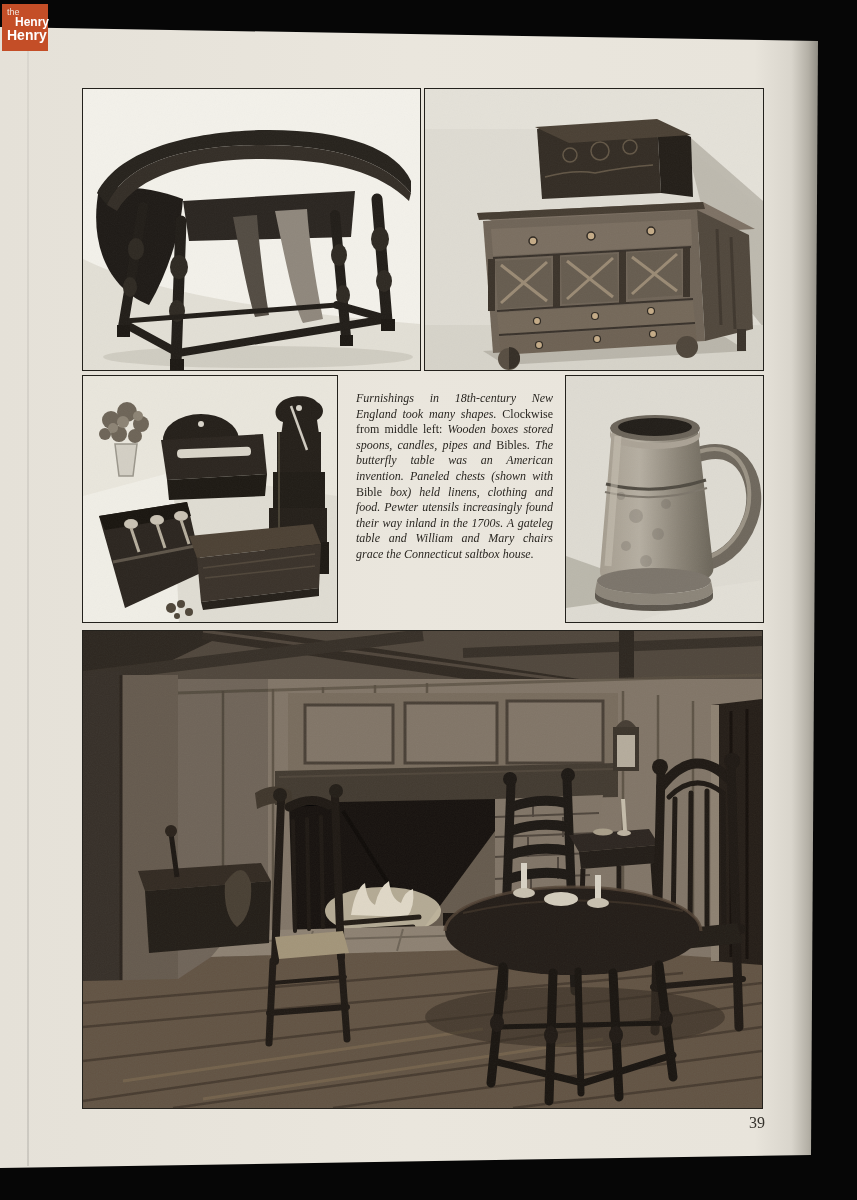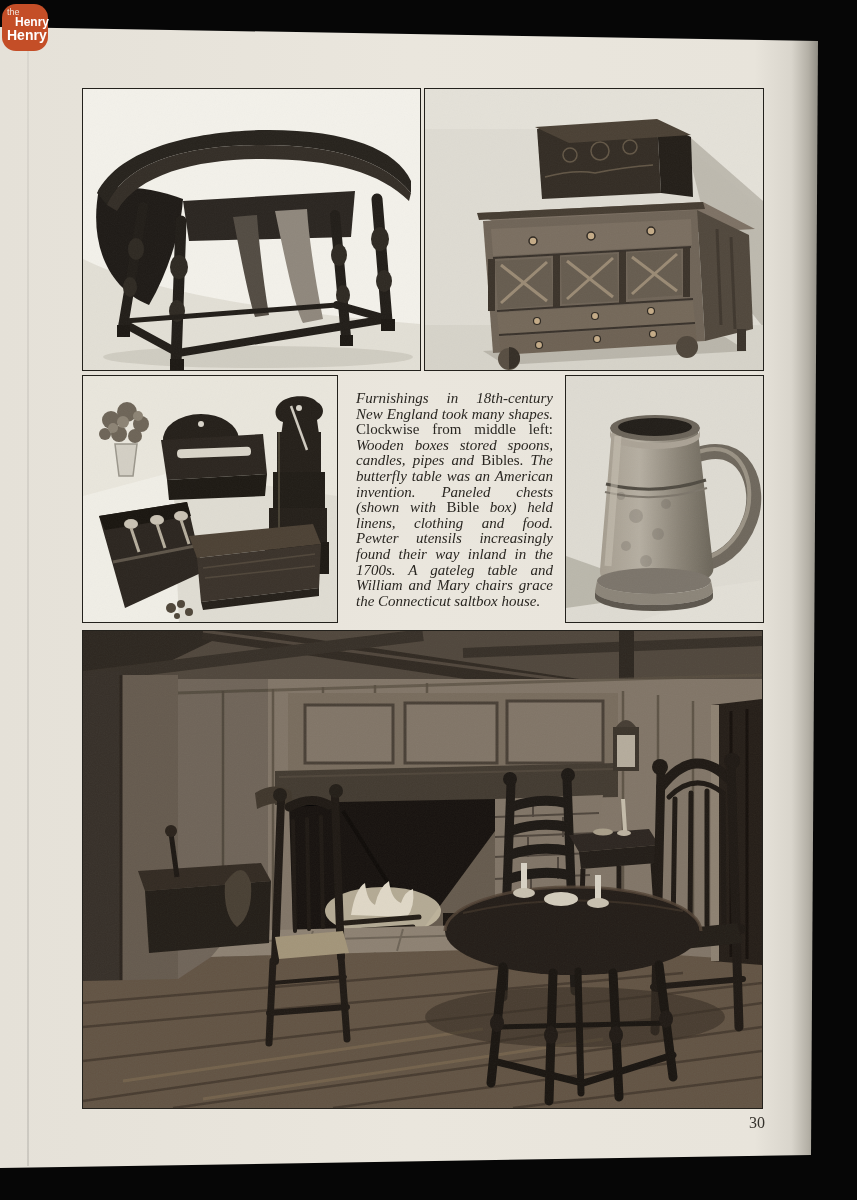--- a/index.html
+++ b/index.html
@@ -6,37 +6,37 @@
   .stage{position:relative;width:857px;height:1200px;background:#060606;overflow:hidden;
          font-family:"Liberation Serif", serif;}
   
   .paper{position:absolute;left:0;top:0;width:820px;height:1170px;
          background:linear-gradient(90deg,#e5e1d8 0%,#eae6dd 50%,#e8e4db 92%,#d9d5cc 96.5%,#b3afa5 98.6%,#8a877e 100%);
          clip-path:polygon(0px 27px,818px 41px,811px 1155px,0px 1168px);}
   .crease{position:absolute;left:27px;top:30px;width:2px;height:1136px;
           background:linear-gradient(180deg,rgba(0,0,0,.05),rgba(0,0,0,.11));}
   
   .logo{position:absolute;left:2px;top:4px;width:46px;height:47px;z-index:5;
-        font-family:"Liberation Sans", sans-serif;color:#fff;border-radius:14px;}
+        font-family:"Liberation Sans", sans-serif;color:#fff;}
   .logo span{position:absolute;line-height:1;}
   .logo .t1{left:5px;top:4px;font-size:9px;color:#f0e3da;}
   .logo .t2{left:13px;top:12px;font-size:12px;font-weight:bold;}
   .logo .t3{left:5px;top:24px;font-size:14px;font-weight:bold;}
   
   .photo{position:absolute;border:1px solid #23211c;box-sizing:border-box;overflow:hidden;
          box-shadow:inset 0 0 22px rgba(55,50,40,.22);}
   .photo svg{display:block;width:100%;height:100%;}
   #ph-table  {left:82px; top:88px;  width:339px;height:283px;background:#f2f0ea;}
   #ph-chest  {left:424px;top:88px;  width:340px;height:283px;background:#dcd9d0;}
   #ph-boxes  {left:82px; top:375px; width:256px;height:248px;background:#e8e5db;}
   #ph-tankard{left:565px;top:375px; width:199px;height:248px;background:#dedbd2;}
   #ph-room   {left:82px; top:630px; width:681px;height:479px;background:#877c6c;}
   
   .caption{position:absolute;left:356px;top:391px;width:197px;
-           font-size:15px;line-height:15.6px;text-align:justify;color:#292621;}
+           font-size:12px;line-height:15.6px;text-align:justify;color:#292621;}
   .caption .it{font-style:italic;}
   .caption .ro{font-style:normal;}
   .pagenum{position:absolute;left:749px;top:1114px;font-size:16px;color:#34312b;}
   .hidden-defs{position:absolute;width:0;height:0;}
 </style>
 </head>
 <body>
 
 <div class="stage" style="background: rgb(6, 6, 6);">
 
@@ -521,14 +521,14 @@
           <ellipse cx="478" cy="268" rx="17" ry="7" fill="#e8e1cf"></ellipse>
         </g>
       </g>
 
       <ellipse cx="486" cy="352" rx="0" ry="0" fill="#e8e1cf"></ellipse>
       <rect width="679" height="477" fill="#808080" opacity="0.11" filter="url(#grain)"></rect>
       <rect width="679" height="477" fill="#1c160f" opacity="0.10"></rect>
     </svg>
   </div>
 
-  <div class="pagenum">30</div>
+  <div class="pagenum">39</div>
 </div>
 
 </body></html>

